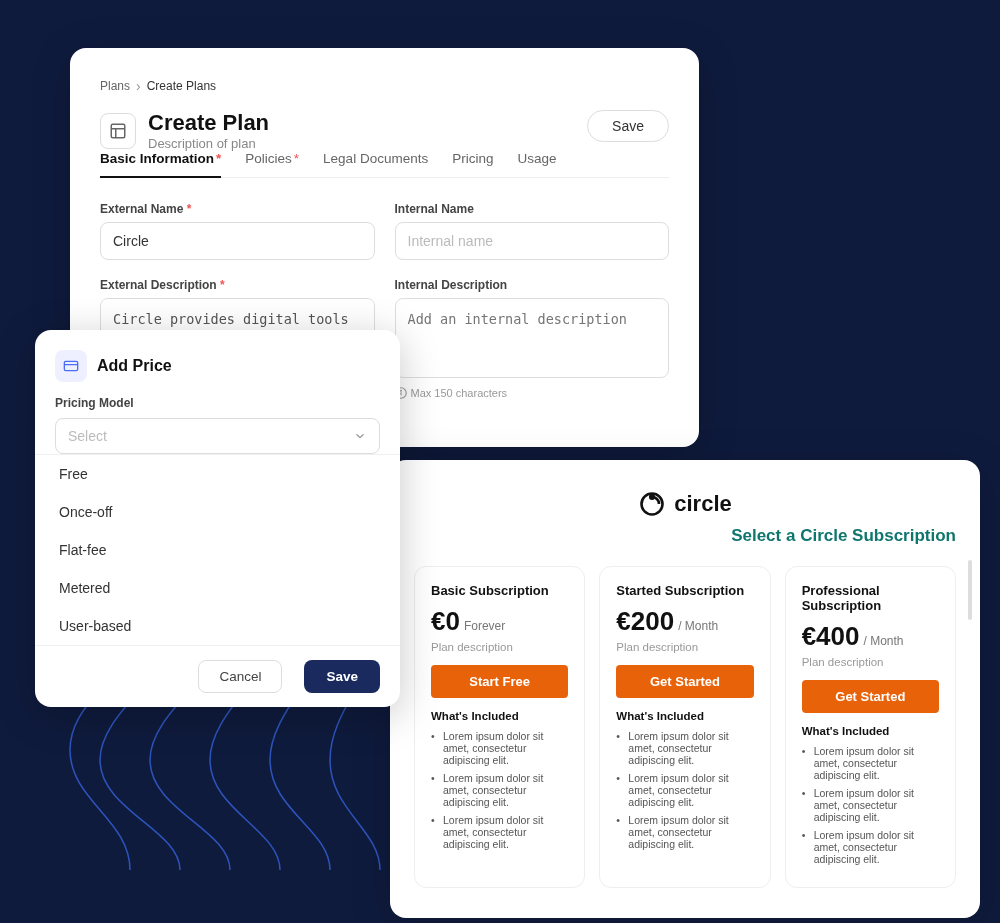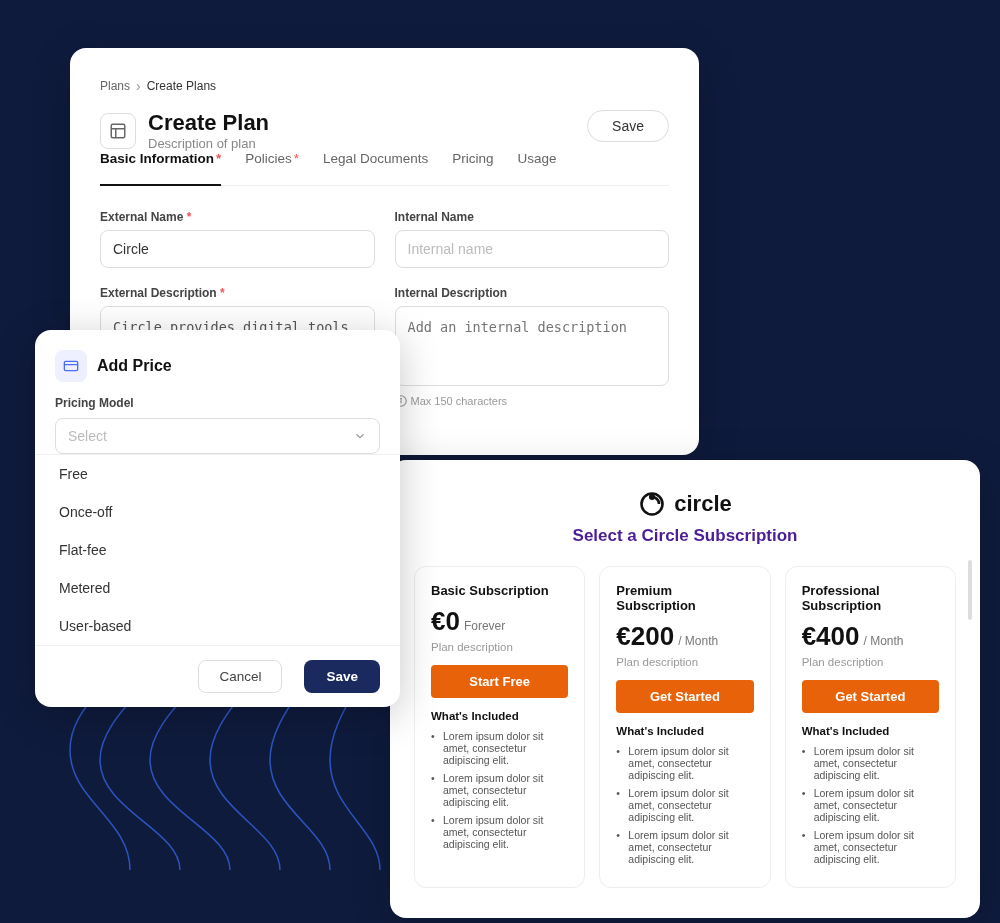--- a/index.html
+++ b/index.html
@@ -82,21 +82,21 @@
     }
 
     .tabs {
       display: flex;
       gap: 24px;
       border-bottom: 1.5px solid #eee;
       margin-bottom: 24px;
     }
     .tab {
       font-size: 13.5px;
-      padding-bottom: 18px;
+      padding-bottom: 10px;
       cursor: pointer;
       color: #666;
       border-bottom: 2px solid transparent;
       margin-bottom: -1.5px;
     }
     .tab.active {
       color: #111;
       font-weight: 600;
       border-bottom: 2px solid #111;
     }
@@ -259,24 +259,24 @@
     .circle-logo-icon {
       width: 28px;
       height: 28px;
     }
     .circle-logo-text {
       font-size: 22px;
       font-weight: 700;
       color: #111;
     }
     .subscription-title {
-      text-align: center;
+      text-align: right;
       font-size: 17px;
       font-weight: 600;
-      color: #4c1d95;
+      color: #0f766e;
       margin-bottom: 20px;
     }
 
     .plans-grid {
       display: grid;
       grid-template-columns: 1fr 1fr 1fr;
       gap: 14px;
     }
     .plan-card {
       border: 1.5px solid #eee;
@@ -512,21 +512,21 @@
       <button class="plan-btn">Start Free</button>
       <div class="whats-included">What's Included</div>
       <ul class="included-list">
         <li>Lorem ipsum dolor sit amet, consectetur adipiscing elit.</li>
         <li>Lorem ipsum dolor sit amet, consectetur adipiscing elit.</li>
         <li>Lorem ipsum dolor sit amet, consectetur adipiscing elit.</li>
       </ul>
     </div>
 
     <div class="plan-card">
-      <div class="plan-name">Premium Subscription</div>
+      <div class="plan-name">Started Subscription</div>
       <div class="plan-price">
         <span class="price-amount">€200</span>
         <span class="price-period">/ Month</span>
       </div>
       <div class="plan-description">Plan description</div>
       <button class="plan-btn">Get Started</button>
       <div class="whats-included">What's Included</div>
       <ul class="included-list">
         <li>Lorem ipsum dolor sit amet, consectetur adipiscing elit.</li>
         <li>Lorem ipsum dolor sit amet, consectetur adipiscing elit.</li>

